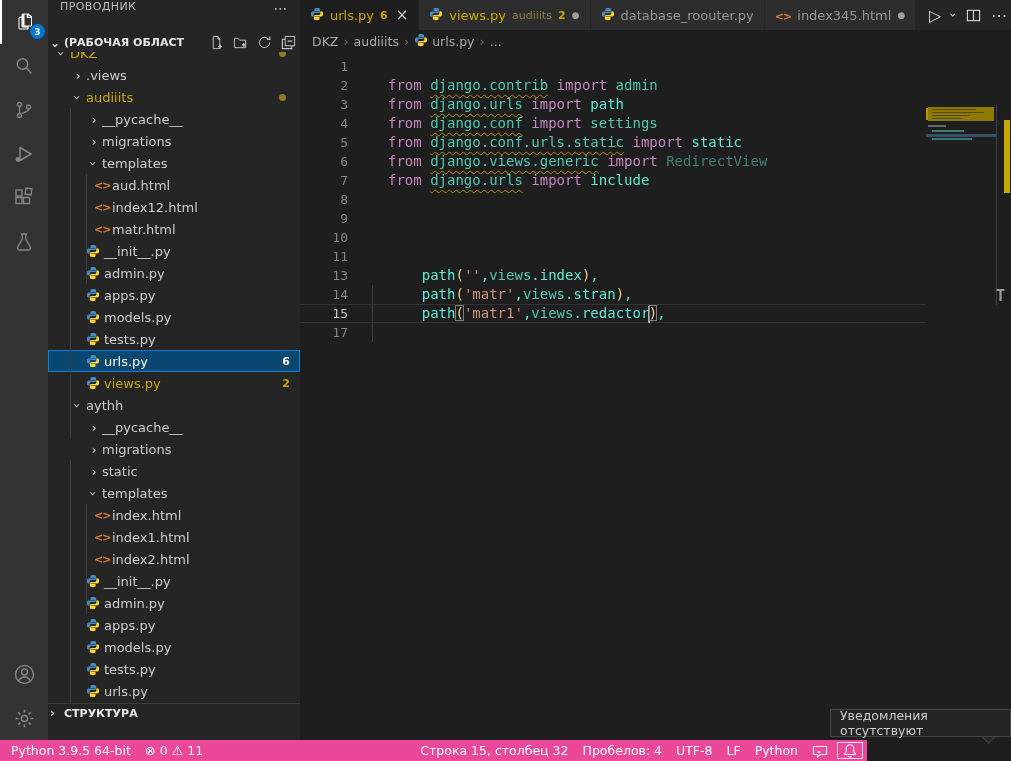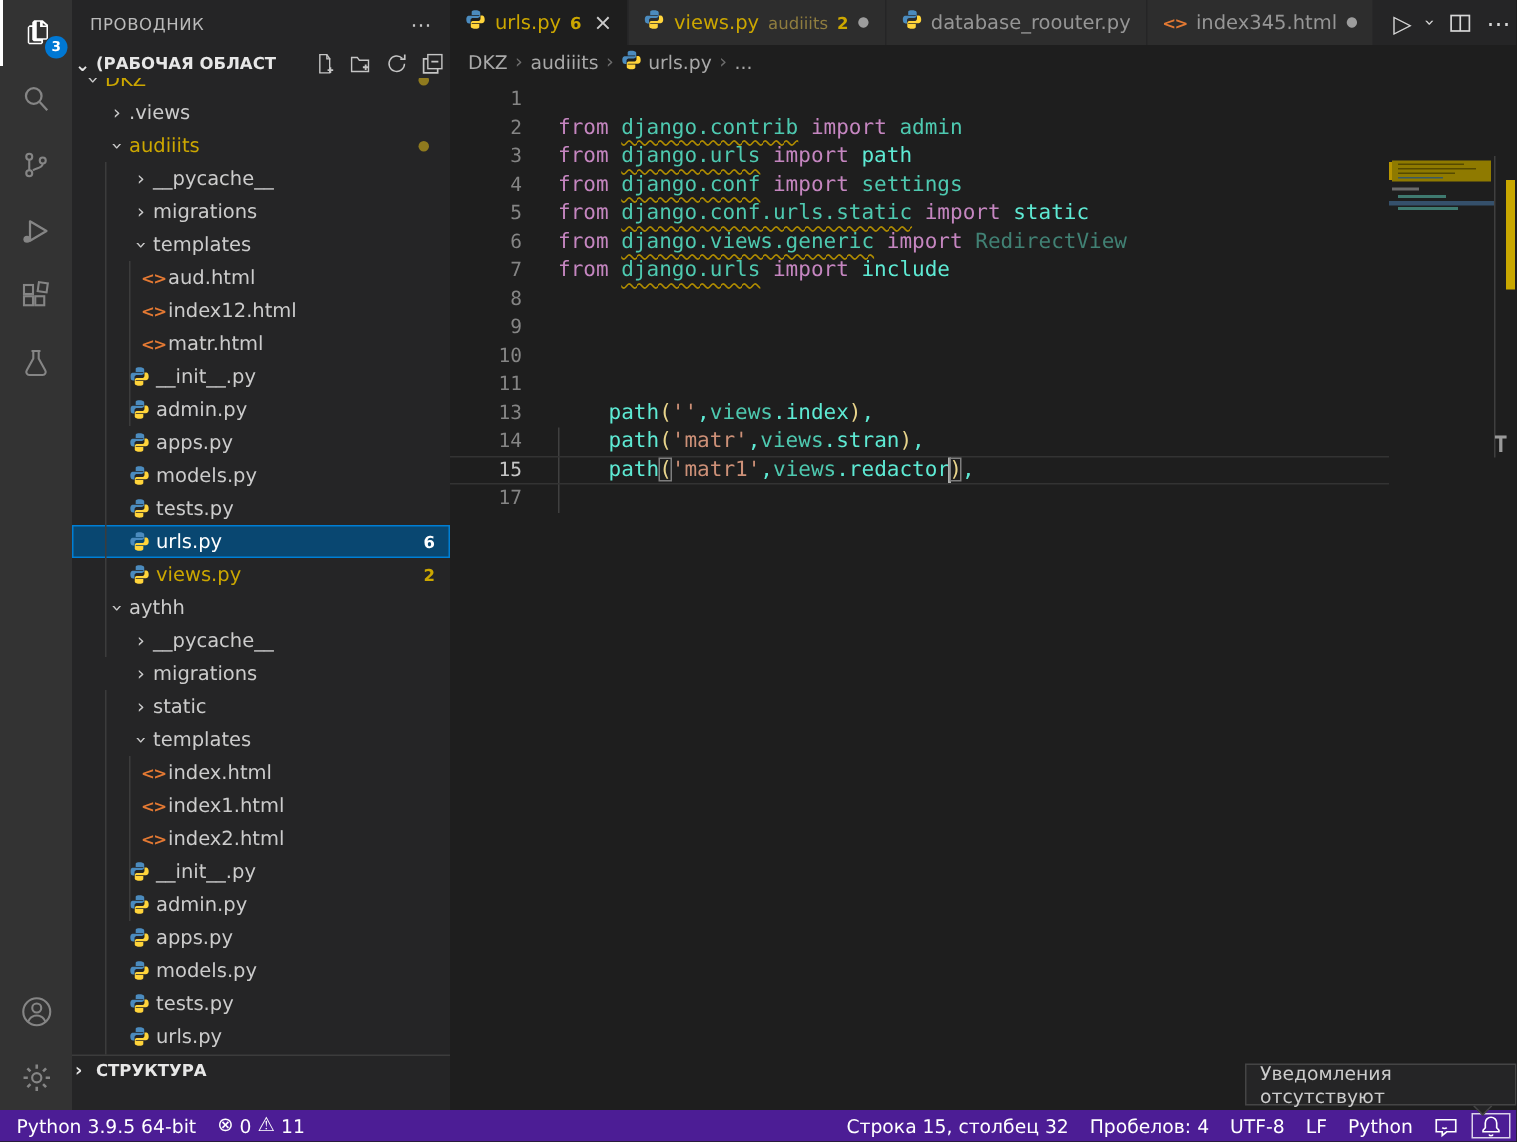--- a/index.html
+++ b/index.html
@@ -9,21 +9,21 @@
   
   #activity-bar{left:0;top:0;width:48px;height:740px;background:#333333;z-index:5;}
   .act-item{width:48px;height:44px;display:flex;align-items:center;justify-content:center;color:#858585;position:relative;cursor:pointer;}
   .act-item.active{color:#ffffff;border-left:2px solid #ffffff;}
   .act-item svg{stroke:currentColor;fill:none;stroke-width:1.2;}
   .act-badge{position:absolute;right:5px;bottom:5px;width:15px;height:15px;border-radius:50%;background:#0078d4;color:#fff;
              font-size:9px;display:flex;align-items:center;justify-content:center;font-weight:bold;}
   #act-bottom{position:absolute;left:0;bottom:0;width:48px;}
   
   #sidebar{left:48px;top:0;width:252px;height:740px;background:#252526;z-index:4;color:#cccccc;}
-  #sidebar-title{height:33px;display:flex;align-items:center;padding:0 12px;font-size:11px;color:#bbbbbb;letter-spacing:.4px;}
+  #sidebar-title{height:33px;display:flex;padding:0 12px;font-size:11px;color:#bbbbbb;letter-spacing:.4px;}
   #sidebar-title .more{margin-left:auto;color:#c5c5c5;font-size:14px;cursor:pointer;}
   #section-header{height:19px;display:flex;align-items:center;font-size:11px;font-weight:bold;color:#e7e7e7;padding:0 4px 0 2px;}
   #section-header .chev{width:14px;font-size:12px;display:inline-block;}
   #section-header .sec-label{white-space:nowrap;overflow:hidden;max-width:120px;}
   .sec-actions{margin-left:auto;display:flex;gap:8px;align-items:center;color:#c5c5c5;}
   .sec-actions .sic{width:16px;height:16px;display:flex;align-items:center;justify-content:center;cursor:pointer;font-weight:normal;}
   .sec-actions svg{stroke:#c5c5c5;fill:none;stroke-width:1;}
   #tree-wrap{position:absolute;left:0;top:52px;width:252px;height:670px;overflow:hidden;}
   #tree{position:relative;margin-top:-10px;}
   .tree-row{height:22px;display:flex;align-items:center;font-size:13px;color:#cccccc;cursor:pointer;position:relative;white-space:nowrap;}
@@ -56,21 +56,21 @@
   #editor-actions{position:absolute;right:4px;top:0;height:30px;display:flex;align-items:center;gap:10px;color:#d7d7d7;}
   #editor-actions .ea{cursor:pointer;display:flex;align-items:center;justify-content:center;}
   #breadcrumb{position:absolute;left:12px;top:30px;height:22px;display:flex;align-items:center;font-size:12.5px;color:#a9a9a9;gap:5px;}
   #breadcrumb .sep{color:#6e6e6e;font-size:13px;}
   #breadcrumb .bc{cursor:pointer;display:flex;align-items:center;gap:4px;}
   
   #code{position:absolute;left:0;top:52px;width:711px;height:688px;font-family:"DejaVu Sans Mono","Liberation Mono",monospace;font-size:14px;}
   #code-lines{position:absolute;left:0;top:5px;width:626px;}
   .cl{height:19px;line-height:19px;display:flex;white-space:pre;}
   .cl .num{width:48px;flex:none;text-align:right;color:#858585;font-size:13px;}
-  .cl .ct{margin-left:24px;position:relative;}
+  .cl .ct{margin-left:40px;position:relative;}
   .cl.current .num{color:#c6c6c6;}
   .cl.current{box-shadow:inset 0 1px 0 #333333, inset 0 -1px 0 #333333;}
   .c-kw{color:#c586c0;}
   .c-modw{color:#4ec9b0;text-decoration:underline;text-decoration-style:wavy;text-decoration-color:#b08c00;text-decoration-thickness:1px;text-underline-offset:4px;}
   .c-teal{color:#4ec9b0;}
   .c-dimteal{color:#418174;}
   .c-pl{color:#5eead4;}
   .c-str{color:#ce9178;}
   .c-blue{color:#9cdcfe;}
   .c-gold{color:#ffd700;}
@@ -79,21 +79,21 @@
   .c-cursor{display:inline-block;width:1.5px;height:17px;background:#aeafad;vertical-align:middle;margin:0 -1px;}
   #indent-guide{position:absolute;left:72px;top:233px;width:1px;height:57px;background:#404040;}
   
   #minimap{position:absolute;left:626px;top:52px;width:70px;height:688px;cursor:pointer;}
   .mm{position:absolute;}
   #overview{position:absolute;left:696px;top:52px;width:15px;height:688px;}
   #ov-line{position:absolute;left:0;top:0;width:1px;height:201px;background:#3f3f3f;}
   #ov-warn{position:absolute;left:8px;top:16px;width:6px;height:73px;background:#c8a700;}
   #overlay-t{position:absolute;left:696px;top:235px;color:#9a9a9a;font-family:"DejaVu Sans Mono",monospace;font-size:15px;font-weight:bold;}
   
-  #statusbar{left:0;top:740px;width:1011px;height:21px;background:#4c1d95;color:#ffffff;display:flex;align-items:center;
+  #statusbar{left:0;top:740px;width:867px;height:21px;background:#ec4899;color:#ffffff;display:flex;align-items:center;
              font-size:12.5px;z-index:10;}
   .sb-item{display:flex;align-items:center;gap:4px;padding:0 7px;height:21px;cursor:pointer;white-space:nowrap;}
   .sb-left{display:flex;align-items:center;margin-left:4px;}
   .sb-right{display:flex;align-items:center;margin-left:auto;margin-right:2px;}
   .sb-ico{font-size:13px;}
   .sb-item.boxed{outline:1px solid rgba(255,255,255,.8);outline-offset:-3px;}
   .sb-item svg{stroke:#ffffff;fill:none;stroke-width:1.1;}
   
   #tooltip{position:absolute;left:830px;top:709px;height:26px;background:#252526;border:1px solid #454545;color:#cccccc;
            font-size:12.5px;display:flex;align-items:center;padding:0 9px;z-index:20;}

